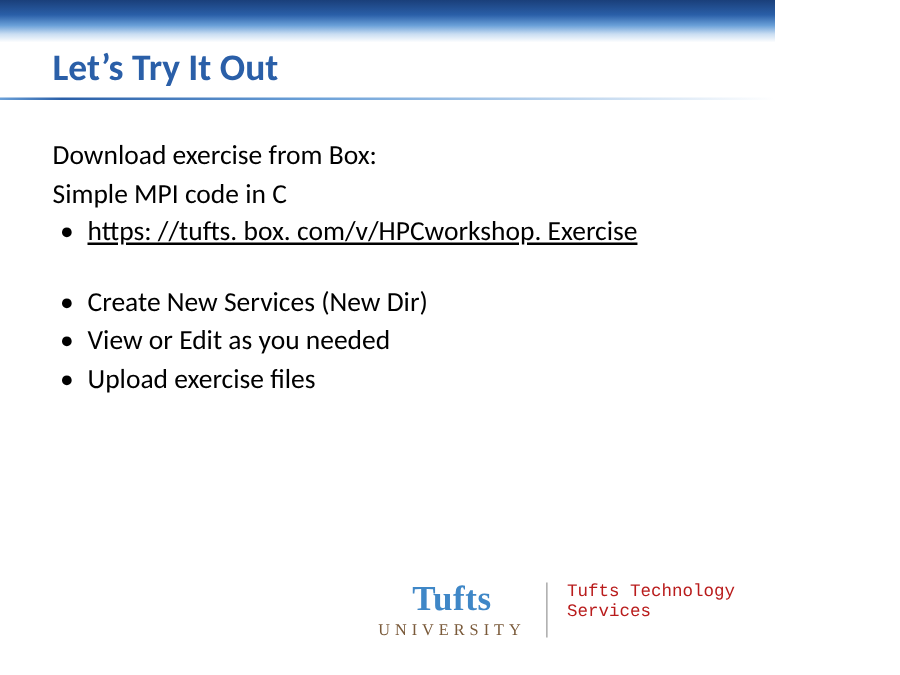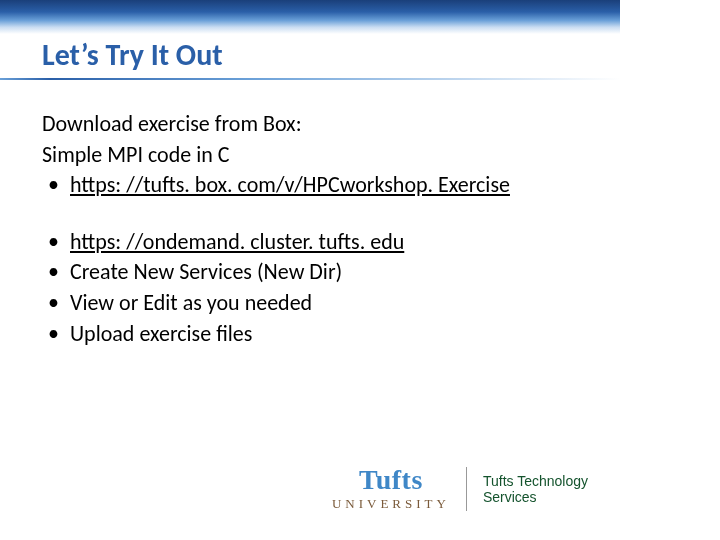--- a/index.html
+++ b/index.html
@@ -87,21 +87,21 @@
   .link-ish {
     text-decoration: underline;
     text-align: center;
   }
   
   .footer-logo {
     position: absolute;
     bottom: 28px;
     right: 32px;
     display: flex;
-    align-items: center;
+    align-items: flex-start;
     gap: 16px;
   }
   .tufts-block {
     display: flex;
     flex-direction: column;
     align-items: center;
   }
   .tufts-word {
     font-family: Georgia, 'Times New Roman', serif;
     font-weight: 700;
@@ -116,22 +116,22 @@
     letter-spacing: 4px;
     color: #7a5a3a;
     margin-top: 2px;
   }
   .vdiv {
     width: 1px;
     height: 44px;
     background: #999;
   }
   .tts-block {
-    font-family: Liberation Sans, sans-serif;
-    color: #14532d;
+    font-family: Liberation Mono, monospace;
+    color: #b91c1c;
     font-size: 14px;
     line-height: 1.15;
   }
 </style>
 </head>
 <body>
 
 <div class="slide">
   <div class="header-band"></div>
   <div class="title">Let’s Try It Out</div>
@@ -144,23 +144,20 @@
       <p class="lead">Simple MPI code in C</p>
       <ul>
         <li>
           <span class="link-ish">https: //tufts. box. com/v/HPCworkshop. Exercise</span>
         </li>
       </ul>
     </div>
 
     <div class="section">
       <ul>
-        <li>
-          <span class="link-ish">https: //ondemand. cluster. tufts. edu</span>
-        </li>
         <li>
           <span>Create New Services (New Dir)</span>
         </li>
         <li>
           <span>View or Edit as you needed</span>
         </li>
         <li>
           <span>Upload exercise files</span>
         </li>
       </ul>

